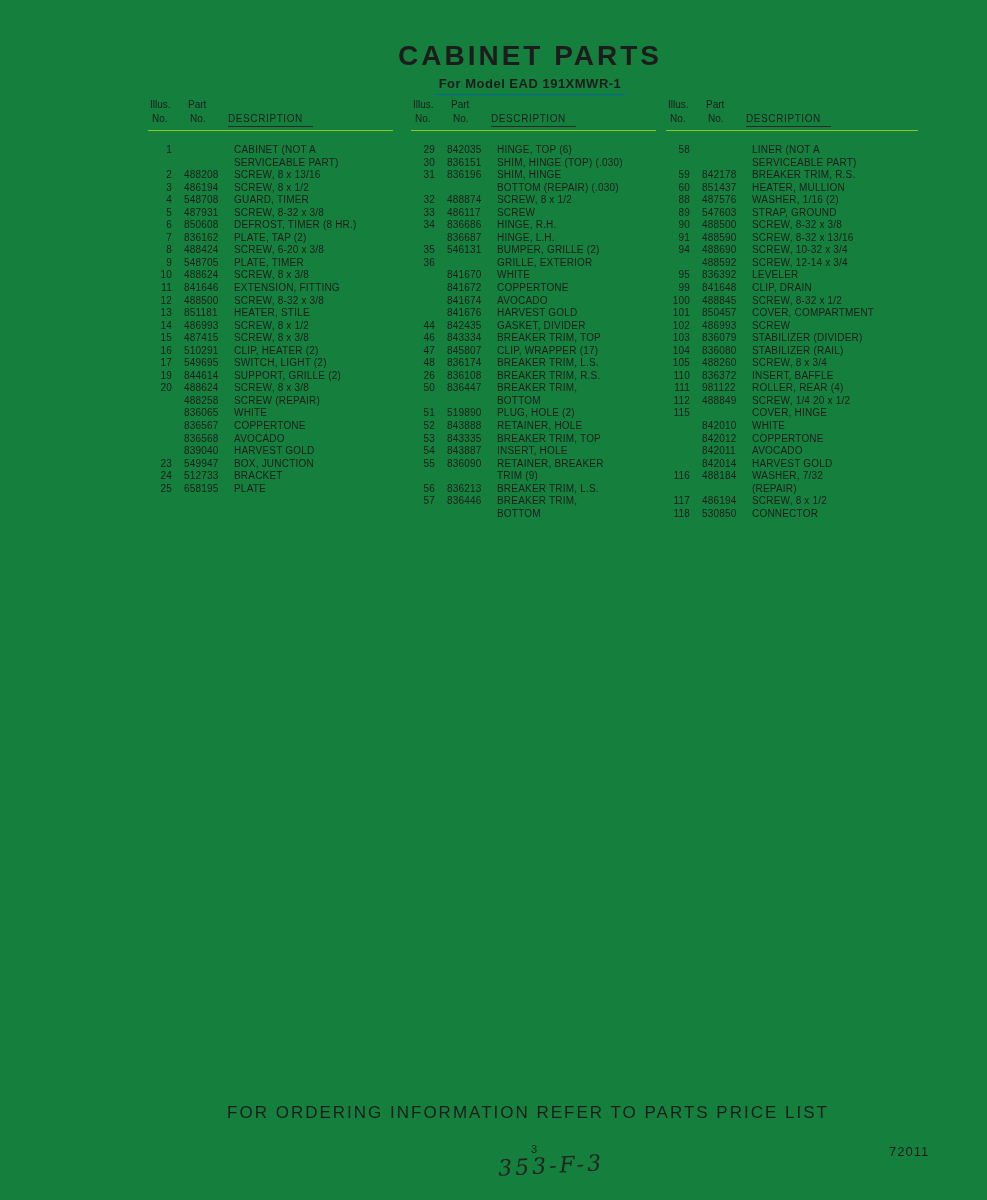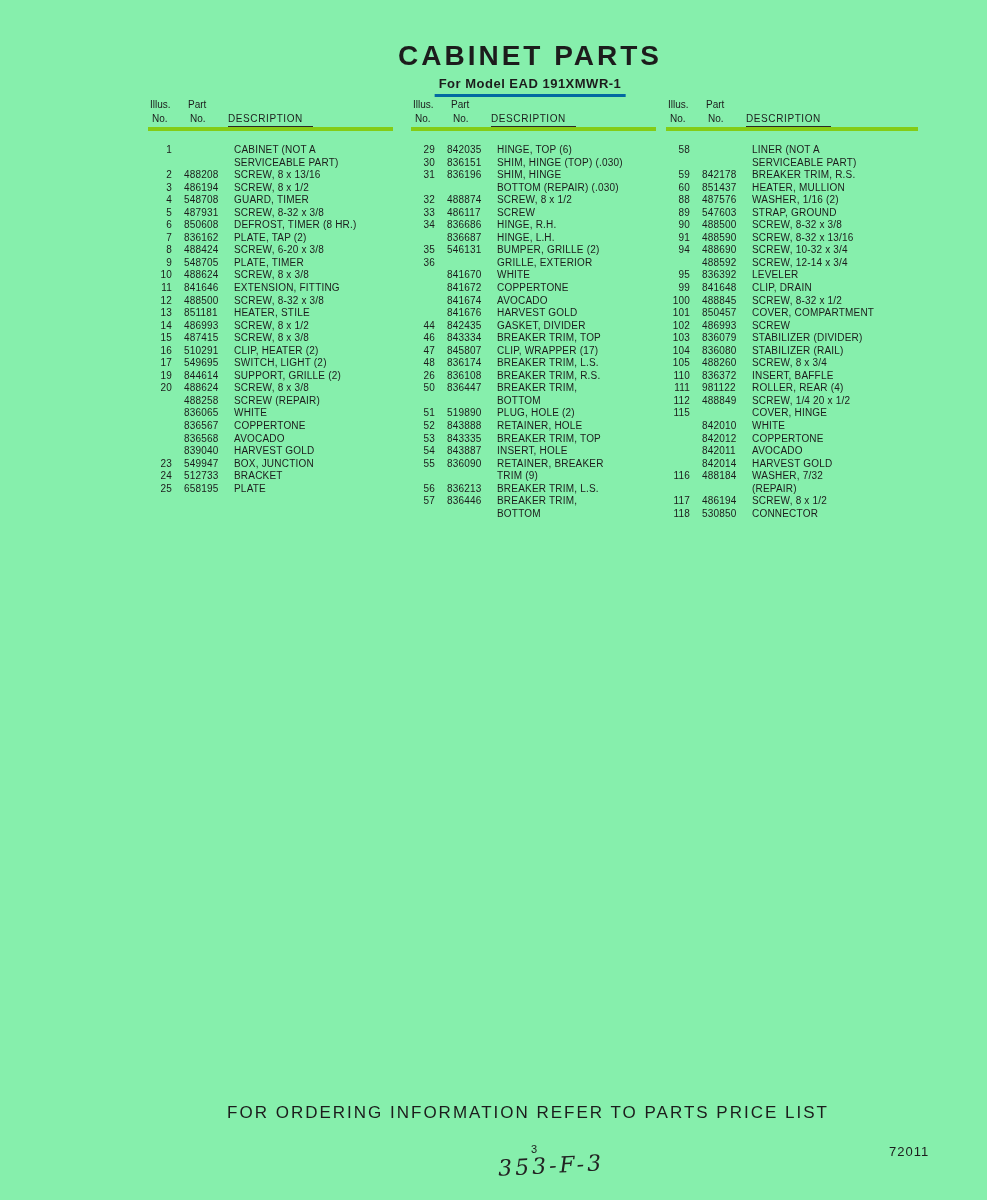--- a/index.html
+++ b/index.html
@@ -1,46 +1,46 @@
 <!DOCTYPE html>
 <html><head>
 <meta charset="utf-8">
 <style>
   * { margin:0; padding:0; box-sizing:border-box; }
   html,body { background:#e9e9e7; }
   .page {
     position:relative;
     width:987px; height:1200px;
     margin:0 auto;
-    background:#86efac;
+    background:#15803d;
     font-family:"Liberation Sans", sans-serif;
     color:#1c1c1c;
     overflow:hidden;
   }
   .title {
     position:absolute; left:530px; top:40px;
     transform:translateX(-50%);
     font-size:28px; font-weight:700; letter-spacing:3px;
     white-space:nowrap;
   }
   .subtitle {
     position:absolute; left:530px; top:76px;
     transform:translateX(-50%);
     font-size:13px; font-weight:700; letter-spacing:0.5px;
     white-space:nowrap;
-    border-bottom:3px solid #0369a1;
+    border-bottom:1px solid #0369a1;
     padding:0 4px 3px 4px;
   }
   .col { position:absolute; top:98px; width:245px; }
   .col-1 { left:148px; }
   .col-2 { left:411px; }
   .col-3 { left:666px; width:252px; }
   .col-header {
     position:relative; height:33px;
-    border-bottom:4px solid #84cc16;
+    border-bottom:1px solid #84cc16;
     font-size:10px;
   }
   .h { position:absolute; white-space:nowrap; }
   .h-illus { left:2px;  top:1px; }
   .h-part  { left:40px; top:1px; }
   .h-no1   { left:4px;  top:15px; }
   .h-no2   { left:42px; top:15px; }
   .h-desc  { left:80px; top:15px; letter-spacing:0.6px;
              border-bottom:1px solid #2a2a2a; padding:0 10px 2px 0; }
   .col-body { margin-top:13px; }

